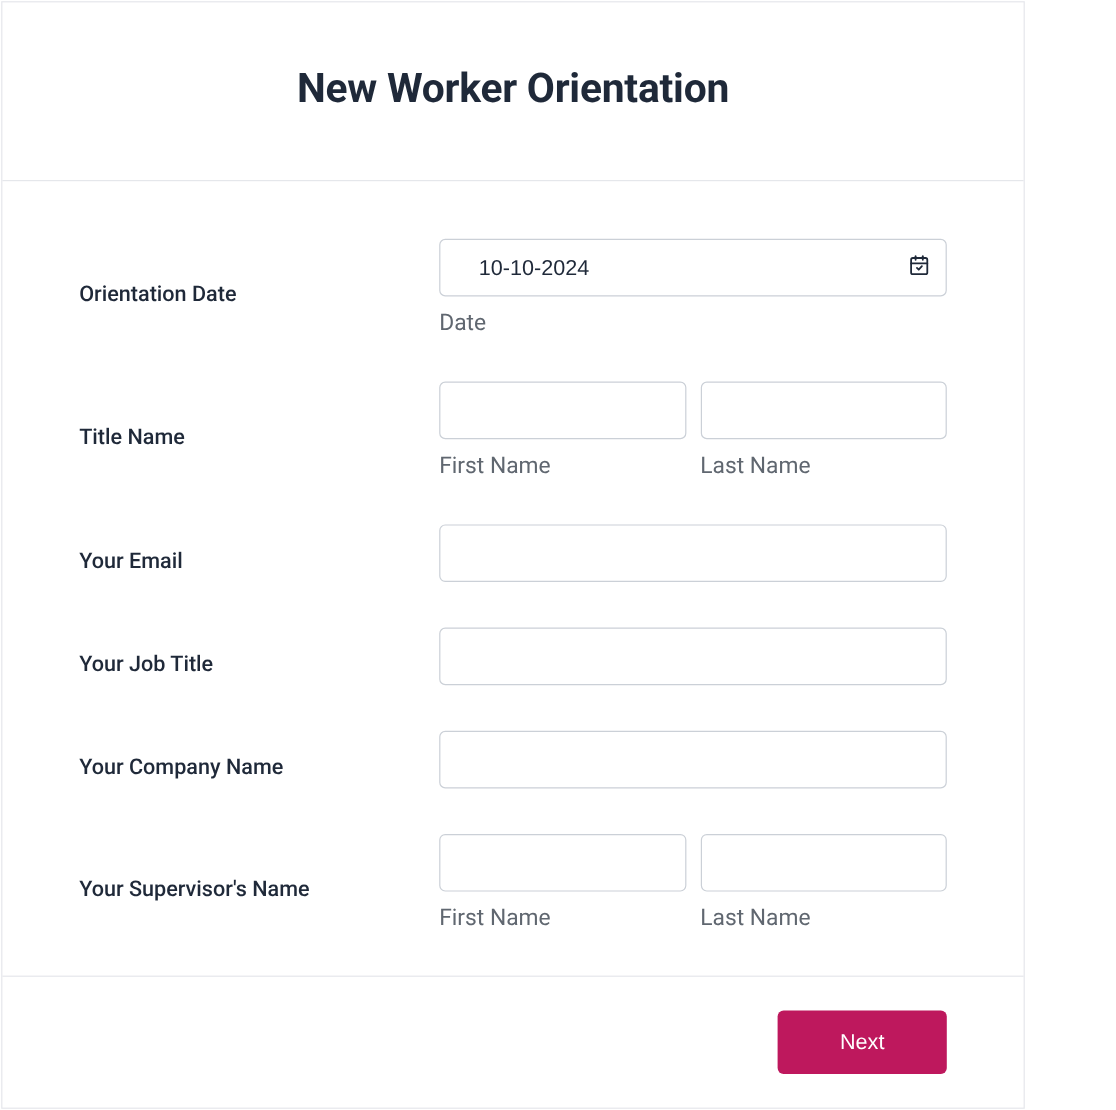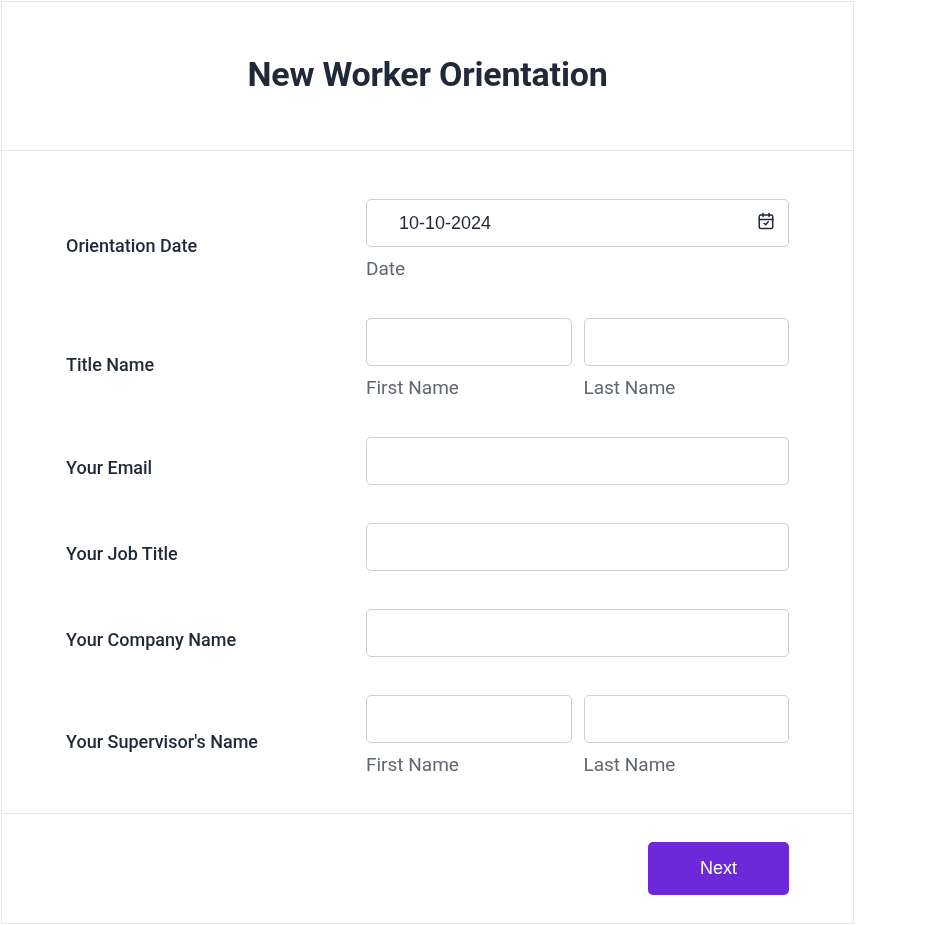--- a/index.html
+++ b/index.html
@@ -93,21 +93,21 @@
   .two-cols .subfield {
     flex: 1;
   }
   .footer {
     border-top: 1px solid #e5e7eb;
     padding: 28px 64px;
     display: flex;
     justify-content: flex-end;
   }
   .next-btn {
-    background: #6d28d9;
+    background: #be185d;
     color: #fff;
     border: none;
     border-radius: 5px;
     padding: 16px 52px;
     font-size: 18px;
     font-weight: 500;
     cursor: pointer;
   }
 </style>
 </head>

